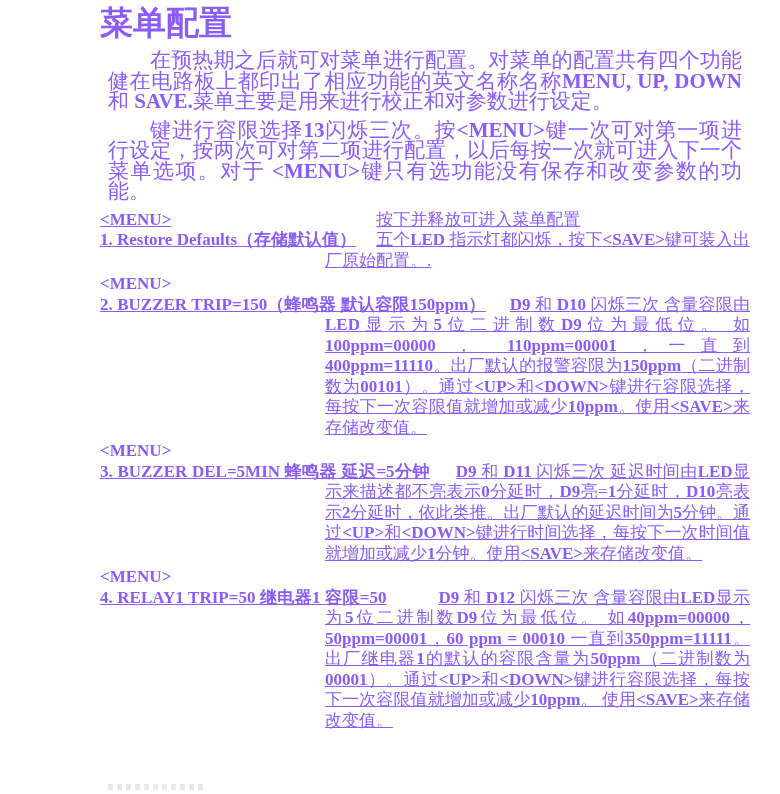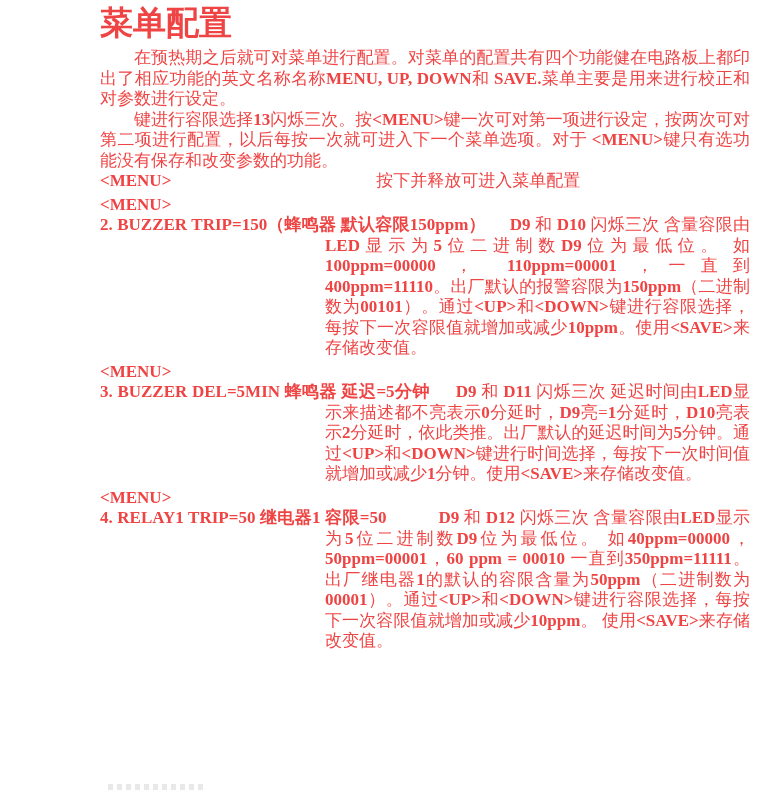--- a/index.html
+++ b/index.html
@@ -3,49 +3,50 @@
 <meta charset="utf-8">
 <style>
   html, body { margin: 0; padding: 0; background: #ffffff; }
   .page {
     position: relative;
     width: 780px;
     height: 794px;
     background: #ffffff;
     overflow: hidden;
     font-family: "Liberation Serif", "DejaVu Serif", serif;
-    color: #ef4444;
+    color: #8b5cf6;
   }
   .content {
     position: absolute;
     left: 100px;
     top: 4px;
     width: 650px;
   }
   .title {
     margin: 0 0 6px 0;
     font-size: 33px;
     line-height: 38px;
     font-weight: bold;
   }
   .para {
-    margin: 0;
-    font-size: 17px;
+    margin: 8px;
+    font-size: 21px;
     line-height: 20.5px;
     text-align: justify;
     text-indent: 2em;
   }
   .row {
     font-size: 17px;
     line-height: 20.5px;
     text-align: justify;
   }
   .hang {
     padding-left: 225px;
     text-indent: -225px;
+    text-decoration: underline;
   }
   .menu-solo { margin-top: 3px; }
   .b, .lbl { font-weight: bold; }
   .sp { display: inline-block; height: 1px; }
   .sp-r0 { width: 205px; }
   .sp-r1 { width: 20px; }
   .sp-r3 { width: 24px; }
   .sp-r5 { width: 26px; }
   .sp-r7 { width: 52px; }
   .watermark {
@@ -66,20 +67,23 @@
 
     <h1 class="title">菜单配置</h1>
 
     <p class="para"><span>在预热期之后就可对菜单进行配置。对菜单的配置共有四个功能健在电路板上都印出了相应功能的英文名称名称</span><span class="b">MENU, UP, DOWN</span><span>和 </span><span class="b">SAVE.</span><span>菜单主要是用来进行校正和对参数进行设定。</span></p>
     <p class="para"><span>键进行容限选择</span><span class="b">13</span><span>闪烁三次。按</span><span class="b">&lt;MENU&gt;</span><span>键一次可对第一项进行设定，按两次可对第二项进行配置，以后每按一次就可进入下一个菜单选项。对于 </span><span class="b">&lt;MENU&gt;</span><span>键只有选功能没有保存和改变参数的功能。</span></p>
 
     <div class="row hang">
       <span class="lbl"><span class="b">&lt;MENU&gt;</span></span><span class="sp sp-r0"></span><span class="desc"><span>按下并释放可进入菜单配置</span></span>
     </div>
 
+    <div class="row hang">
+      <span class="lbl"><span class="b">1. Restore Defaults（存储默认值）</span></span><span class="sp sp-r1"></span><span class="desc"><span>五个</span><span class="b">LED</span><span> 指示灯都闪烁，按下</span><span class="b">&lt;SAVE&gt;</span><span>键可装入出厂原始配置。.</span></span>
+    </div>
 
     <div class="row menu-solo">
       <span class="lbl"><span class="b">&lt;MENU&gt;</span></span>
     </div>
 
     <div class="row hang">
       <span class="lbl"><span class="b">2. BUZZER TRIP=150（蜂鸣器 默认容限150ppm）</span></span><span class="sp sp-r3"></span><span class="desc"><span class="b">D9</span><span> 和 </span><span class="b">D10</span><span> 闪烁三次 含量容限由</span><span class="b">LED</span><span>显示为</span><span class="b">5</span><span>位二进制数</span><span class="b">D9</span><span>位为最低位。 如</span><span class="b">100ppm=00000</span><span> ， </span><span class="b">110ppm=00001</span><span> ，一直到</span><span class="b">400ppm=11110</span><span>。出厂默认的报警容限为</span><span class="b">150ppm</span><span>（二进制数为</span><span class="b">00101</span><span>）。通过</span><span class="b">&lt;UP&gt;</span><span>和</span><span class="b">&lt;DOWN&gt;</span><span>键进行容限选择，每按下一次容限值就增加或减少</span><span class="b">10ppm</span><span>。使用</span><span class="b">&lt;SAVE&gt;</span><span>来存储改变值。</span></span>
     </div>
 
     <div class="row menu-solo">

